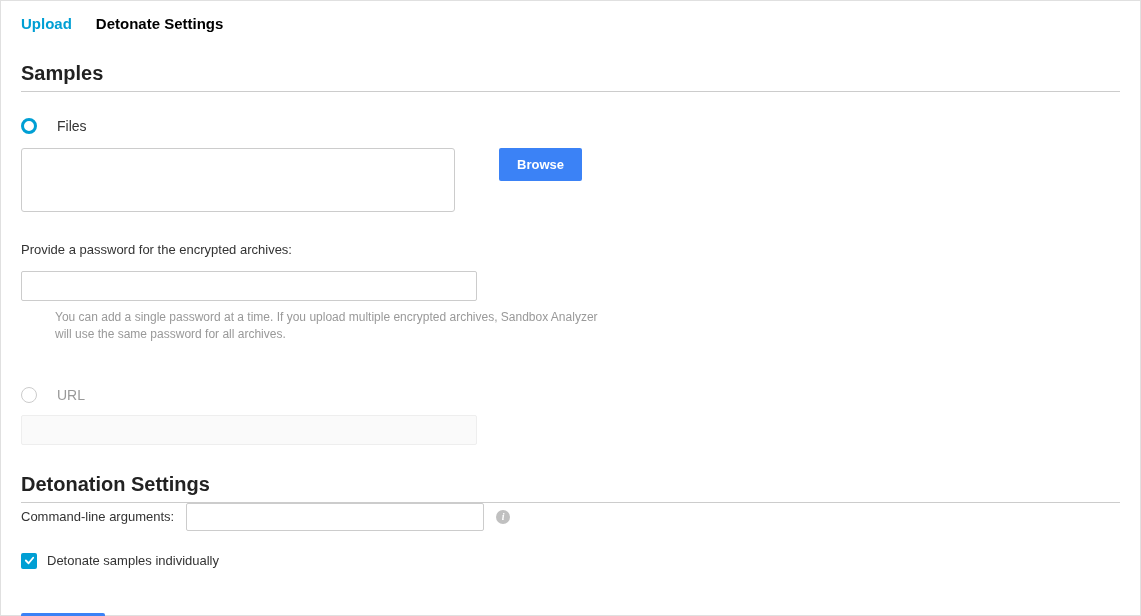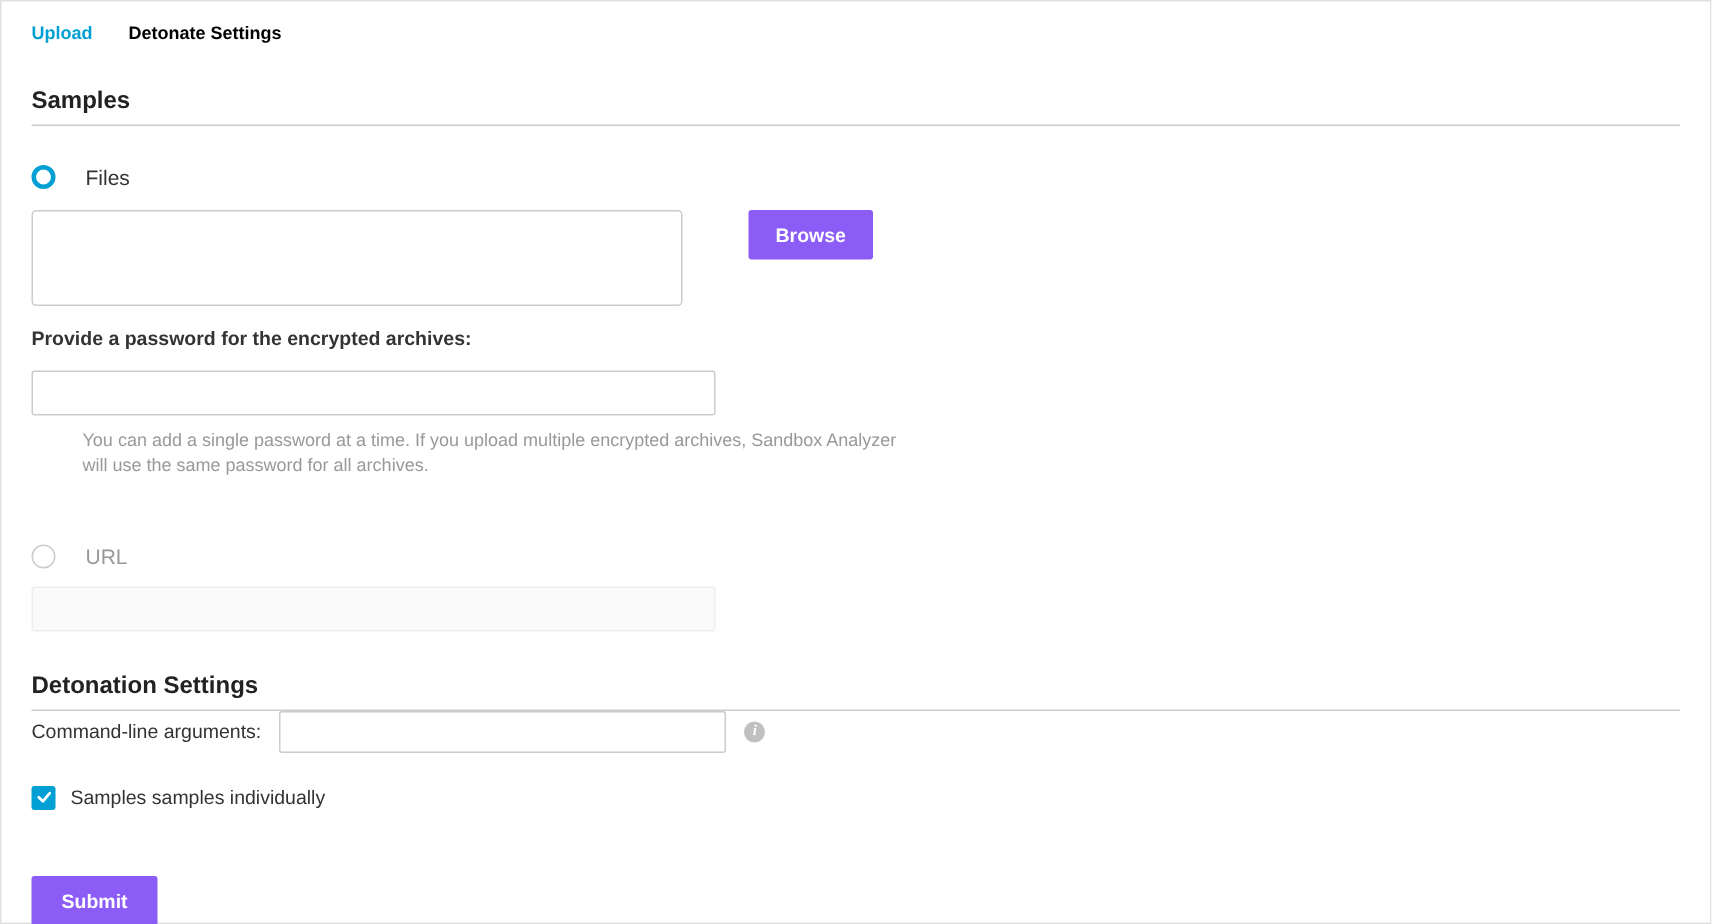--- a/index.html
+++ b/index.html
@@ -21,36 +21,36 @@
       background: #fff;
       position: relative;
     }
     .tabs {
       display: flex;
       align-items: center;
       padding: 14px 20px 0 20px;
       gap: 24px;
     }
     .tab {
-      font-size: 12px;
+      font-size: 15px;
       font-weight: bold;
       cursor: pointer;
       padding-bottom: 2px;
     }
     .tab.active {
       color: #009fd4;
     }
     .tab.inactive {
       color: #000;
     }
     .content {
       padding: 0 20px;
     }
     .section-header {
-      font-size: 16px;
+      font-size: 20px;
       font-weight: bold;
       color: #222;
       margin-top: 28px;
       padding-bottom: 6px;
       border-bottom: 1px solid #ccc;
     }
     .radio-row {
       display: flex;
       align-items: center;
       margin-top: 26px;
@@ -94,40 +94,39 @@
       gap: 44px;
     }
     .file-dropzone {
       width: 434px;
       height: 64px;
       border: 1px solid #ccc;
       border-radius: 3px;
       background: #fff;
     }
     .btn {
-      background: #8b5cf6;
+      background: #3b82f6;
       color: #fff;
       border: none;
       font-size: 13px;
       font-weight: bold;
       cursor: pointer;
       border-radius: 2px;
     }
     .btn-browse {
       padding: 9px 18px;
     }
     .btn-submit {
       padding: 9px 20px;
     }
     .field-label {
       font-size: 13px;
       color: #333;
-      margin-top: 14px;
+      margin-top: 30px;
       display: block;
-      font-weight: bold;
     }
     .text-input {
       width: 456px;
       height: 30px;
       border: 1px solid #ccc;
       border-radius: 2px;
       margin-top: 14px;
       padding: 4px 8px;
       font-size: 13px;
     }
@@ -254,21 +253,21 @@
       <input type="text" class="cmd-input" value="" style="">
       <span class="info-icon">i</span>
     </div>
 
     <div class="checkbox-row">
       <span class="checkbox">
         <svg viewBox="0 0 12 12">
             <path d="M2 6 L5 9 L10 3" stroke="#fff" stroke-width="2" fill="none" stroke-linecap="round" stroke-linejoin="round"></path>
           </svg>
       </span>
-      <span class="checkbox-label">Samples samples individually</span>
+      <span class="checkbox-label">Detonate samples individually</span>
     </div>
 
     <div class="submit-wrap">
       <button class="btn btn-submit">Submit</button>
     </div>
 
   </div>
 </div>
 
 </body></html>

